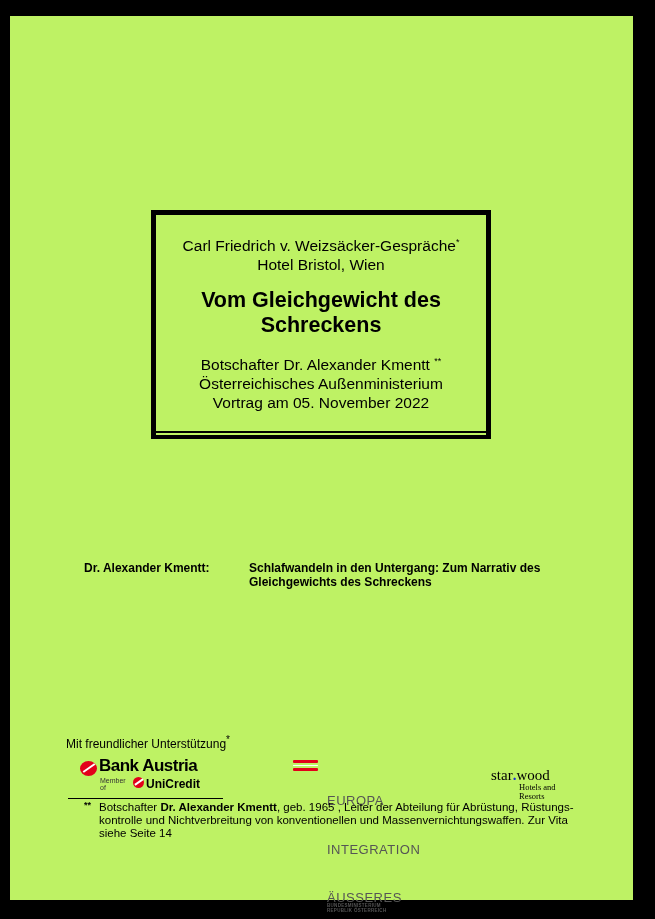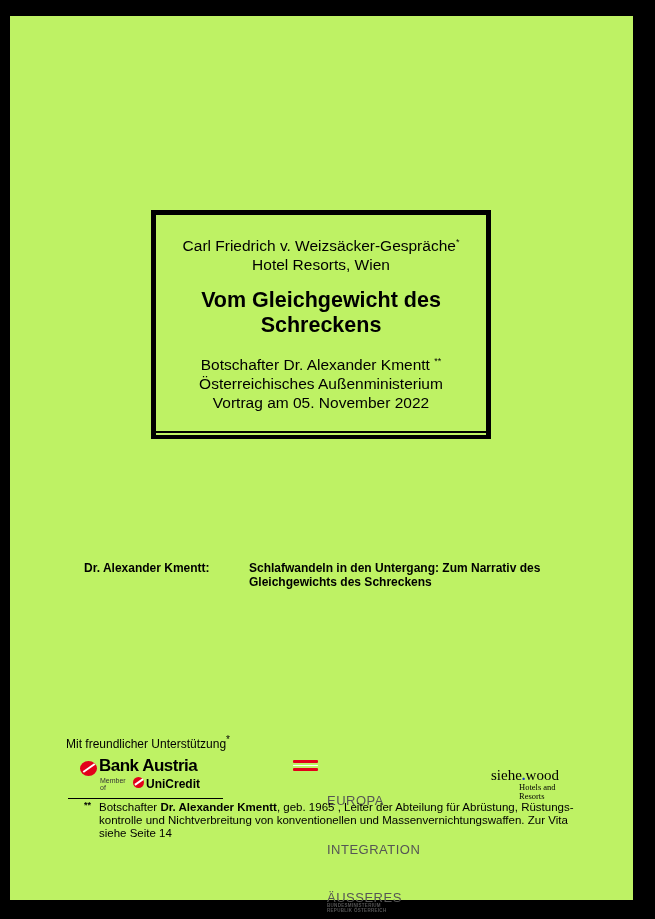--- a/index.html
+++ b/index.html
@@ -62,21 +62,21 @@
   </style>
 </head>
 <body>
 
 <div class="page">
 
   <div class="title-box">
     <div class="box-line box-top">
       <span>Carl Friedrich v. Weizsäcker-Gespräche</span><sup class="ast">*</sup>
     </div>
-    <div class="box-line">Hotel Resorts, Wien</div>
+    <div class="box-line">Hotel Bristol, Wien</div>
     <div class="box-title">
       <div>Vom Gleichgewicht des</div>
       <div>Schreckens</div>
     </div>
     <div class="box-line box-bottom">
       <span>Botschafter Dr. Alexander Kmentt</span>
       <sup class="ast">**</sup>
     </div>
     <div class="box-line">Österreichisches Außenministerium</div>
     <div class="box-line">Vortrag am 05. November 2022</div>
@@ -116,21 +116,21 @@
       <div class="big">EUROPA</div>
       <div class="big">INTEGRATION</div>
       <div class="big">ÄUSSERES</div>
       <div class="small">BUNDESMINISTERIUM</div>
       <div class="small">REPUBLIK ÖSTERREICH</div>
     </div>
   </div>
 
   <div class="logo-sw">
     <div class="sw-main">
-      <span>siehe</span><span class="sw-dot">.</span><span>wood</span>
+      <span>star</span><span class="sw-dot">.</span><span>wood</span>
     </div>
     <div class="sw-sub">Hotels and</div>
     <div class="sw-sub">Resorts</div>
   </div>
 
   <div class="rule"></div>
 
   <div class="footnote">
     <span class="mark">**</span>
     <div class="text">

